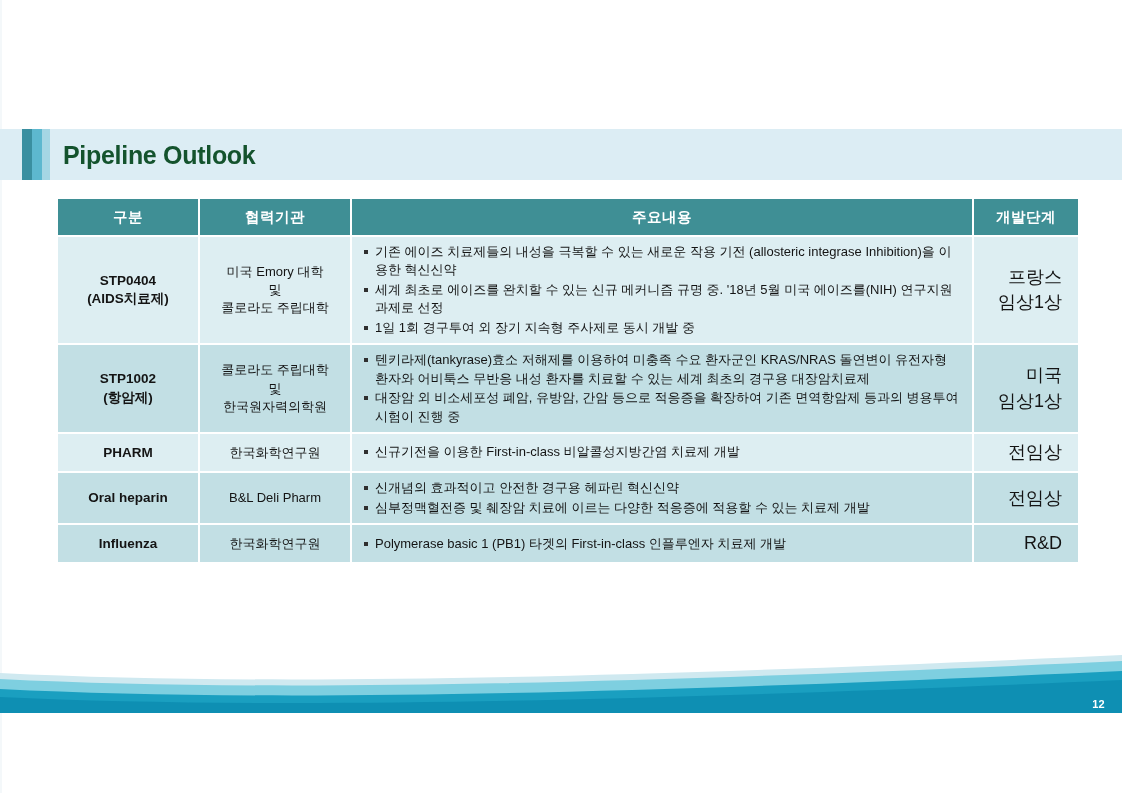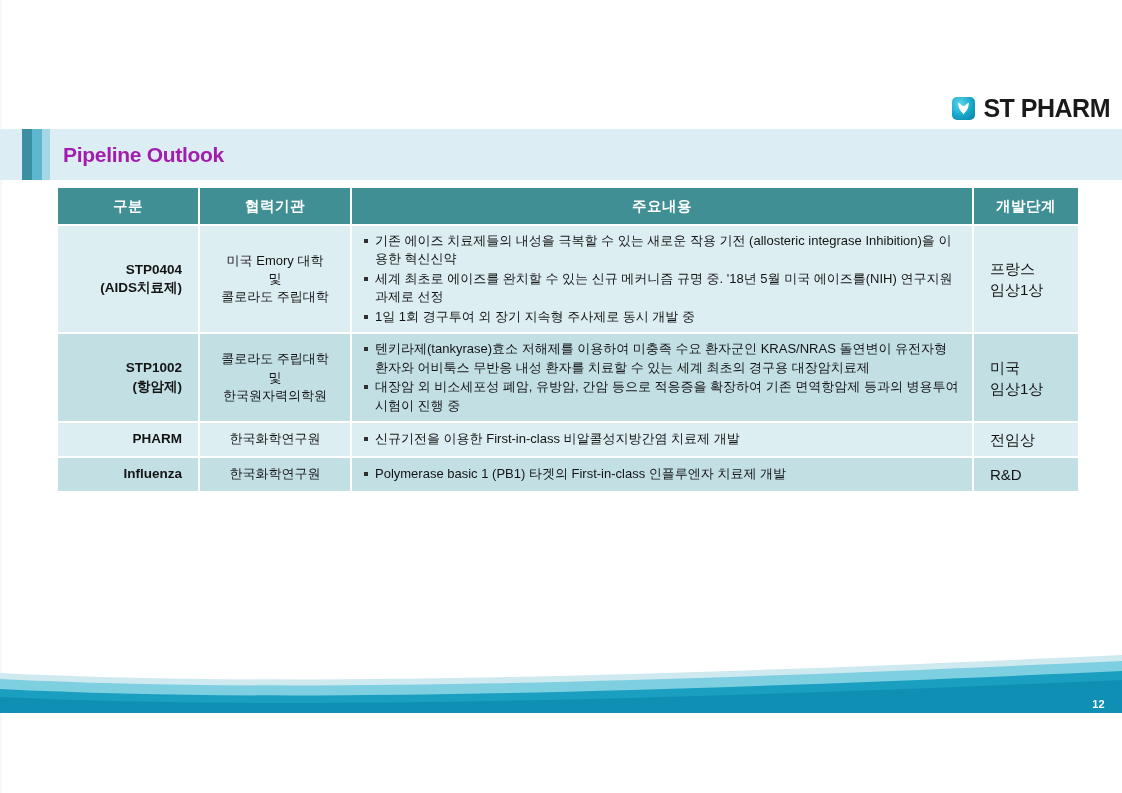--- a/index.html
+++ b/index.html
@@ -68,32 +68,32 @@
     display: flex;
   }
   .tb1 { width: 10px; background: #3a8fa0; }
   .tb2 { width: 10px; background: #5db8cf; }
   .tb3 { width: 8px;  background: #a5d6e4; }
   .title-text {
     position: absolute;
     left: 63px;
     top: 50%;
     transform: translateY(-50%);
-    font-size: 21px;
-    font-weight: bold;
-    color: #a21caf;
+    font-size: 25px;
+    font-weight: bold;
+    color: #14532d;
     letter-spacing: -0.3px;
     white-space: nowrap;
     text-align: center;
   }
 
   
   .pipeline-table {
     position: absolute;
-    left: 56px; top: 186px;
+    left: 56px; top: 197px;
     width: 1018px;
     border-collapse: separate;
     border-spacing: 2px;
     table-layout: fixed;
   }
   .pipeline-table th {
     background: #3f8f95;
     color: #ffffff;
     font-size: 14.5px;
     font-weight: bold;
@@ -110,33 +110,33 @@
   }
   .row-a td { background: #ddeef2; }
   .row-b td { background: #c2dfe4; }
 
   .col-name   { width: 140px; }
   .col-org    { width: 150px; }
   .col-detail { width: 620px; }
   .col-stage  { width: 104px; }
 
   td.cell-name {
-    text-align: right;
+    text-align: center;
     font-weight: bold;
     font-size: 13.5px;
     line-height: 1.35;
   }
   td.cell-org {
     text-align: center;
     font-size: 13px;
     line-height: 1.4;
   }
   td.cell-stage {
-    text-align: left;
-    font-size: 15px;
+    text-align: right;
+    font-size: 18px;
     line-height: 1.4;
   }
   td.cell-detail {
     padding-left: 10px;
     padding-right: 10px;
   }
 
   ul.bullets {
     margin: 0;
     padding: 0;
@@ -177,29 +177,20 @@
     letter-spacing: 0.3px;
   }
 </style>
 </head>
 <body>
 
 <div class="slide">
 
   <div class="slide-left-edge"></div>
 
-  <div class="brand">
-    <span class="brand-mark">
-      <svg width="23" height="23" viewBox="0 0 23 23" aria-hidden="true">
-        <path d="M6.2 5.6 C6.2 11.2, 8.4 14.6, 11.5 16.6 C14.6 14.6, 16.8 11.2, 16.8 5.6 C15.0 7.2, 13.1 8.0, 11.5 9.6 C9.9 8.0, 8.0 7.2, 6.2 5.6 Z" fill="#ffffff"></path>
-        <rect x="10.9" y="9.0" width="1.2" height="8.2" fill="#ffffff"></rect>
-      </svg>
-    </span>
-    <span class="brand-text">ST PHARM</span>
-  </div>
 
   <div class="title-band">
     <div class="title-bars">
       <div class="tb1"></div>
       <div class="tb2"></div>
       <div class="tb3"></div>
     </div>
     <div class="title-text">Pipeline Outlook</div>
   </div>
 
@@ -275,20 +266,37 @@
         <td class="cell-detail">
           <ul class="bullets">
             <li>신규기전을 이용한 First-in-class 비알콜성지방간염 치료제 개발</li>
           </ul>
         </td>
         <td class="cell-stage">
           <div>전임상</div>
         </td>
       </tr>
 
+      <tr class="row-b">
+        <td class="cell-name">
+          <div>Oral heparin</div>
+        </td>
+        <td class="cell-org">
+          <div>B&amp;L Deli Pharm</div>
+        </td>
+        <td class="cell-detail">
+          <ul class="bullets">
+            <li>신개념의 효과적이고 안전한 경구용 헤파린 혁신신약</li>
+            <li>심부정맥혈전증 및 췌장암 치료에 이르는 다양한 적응증에 적용할 수 있는 치료제 개발</li>
+          </ul>
+        </td>
+        <td class="cell-stage">
+          <div>전임상</div>
+        </td>
+      </tr>
 
 
       <tr class="row-b">
         <td class="cell-name">
           <div>Influenza</div>
         </td>
         <td class="cell-org">
           <div>한국화학연구원</div>
         </td>
         <td class="cell-detail">

